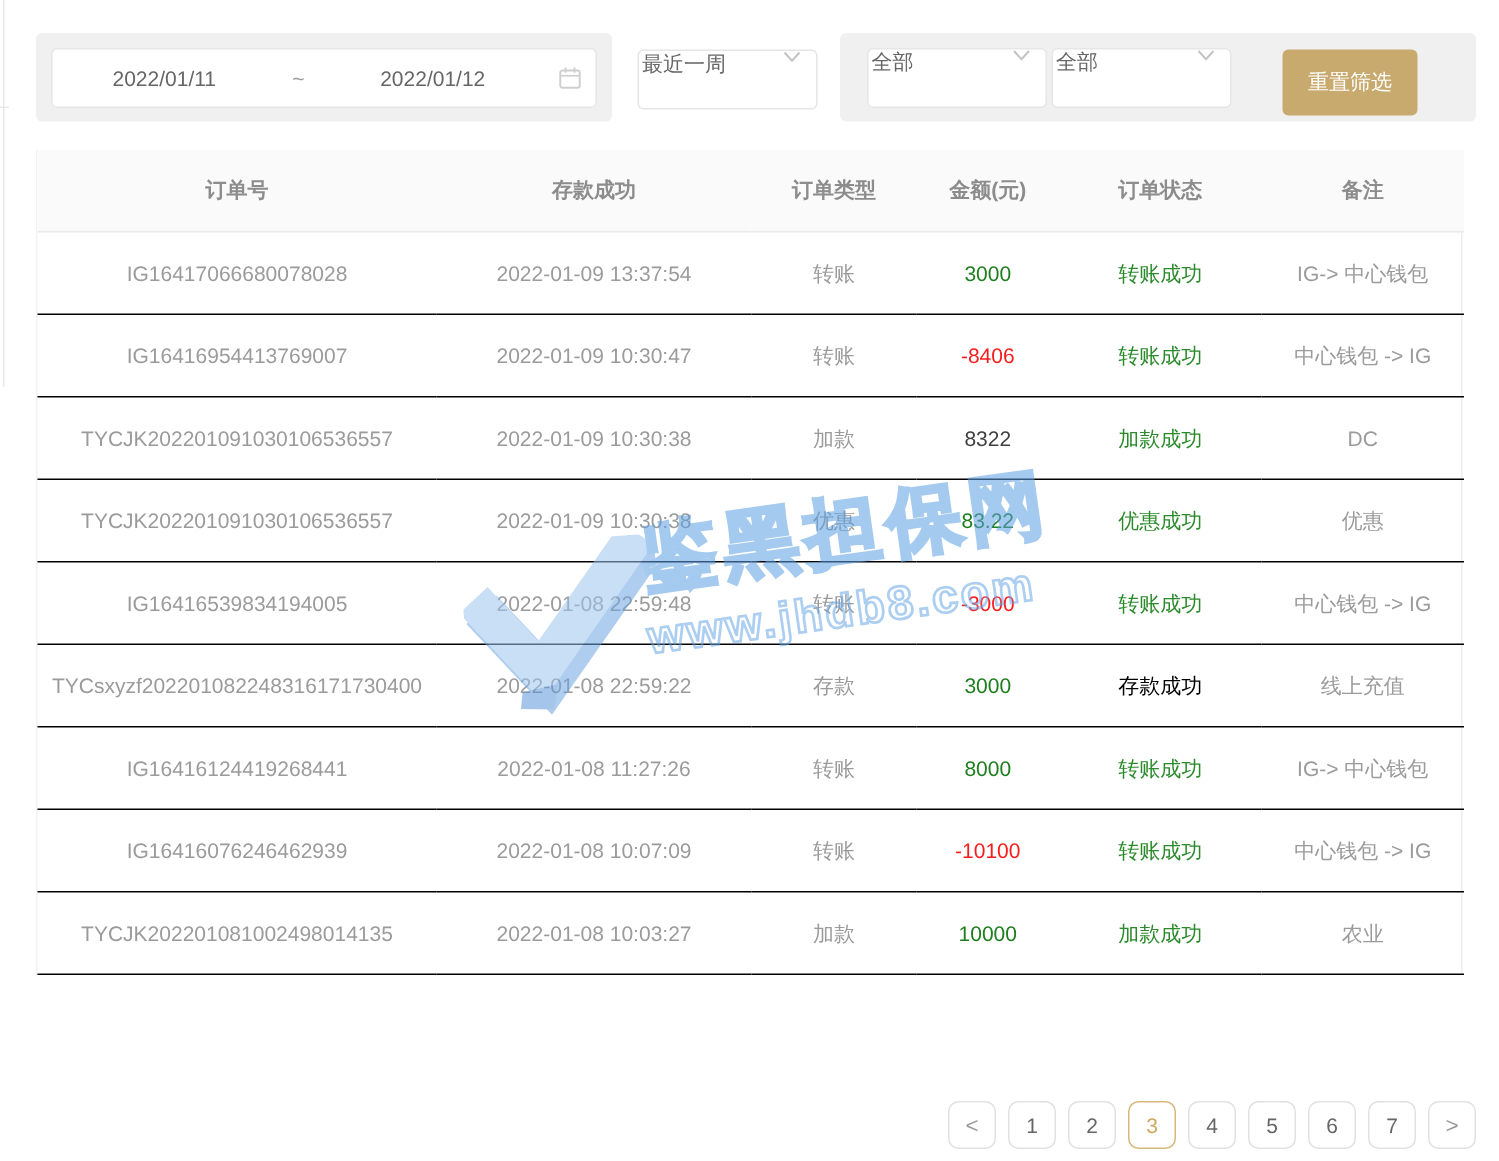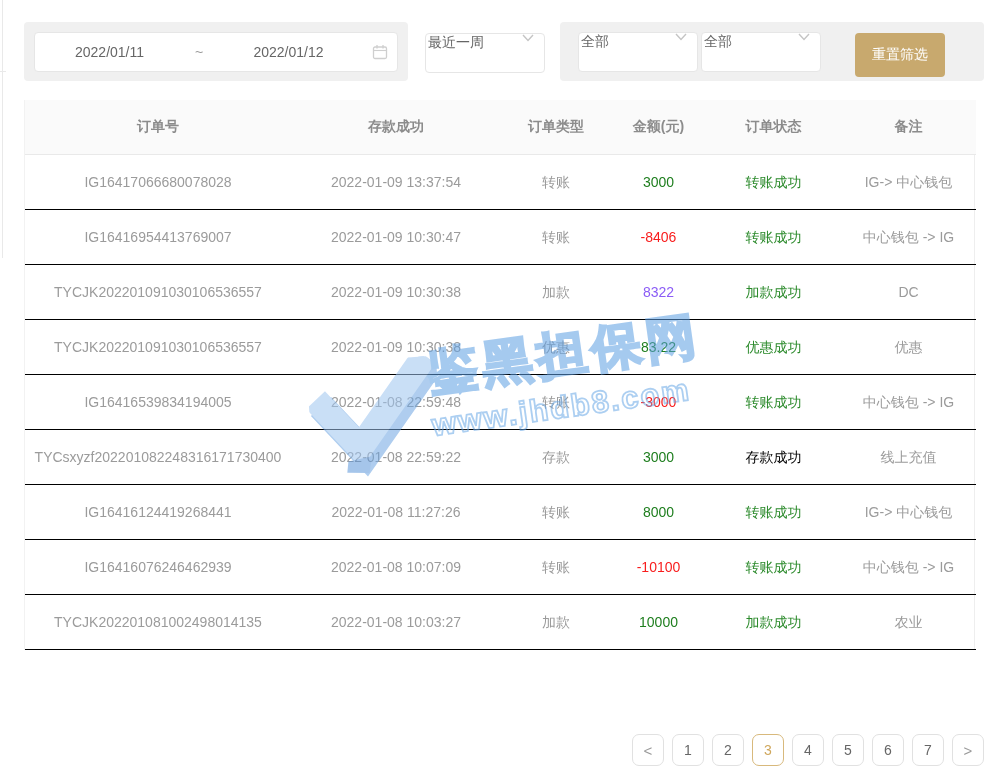--- a/index.html
+++ b/index.html
@@ -153,21 +153,21 @@
           <td>2022-01-09 10:30:47</td>
           <td>转账</td>
           <td style="color: rgb(248, 29, 29);">-8406</td>
           <td style="color: rgb(43, 138, 43);">转账成功</td>
           <td>中心钱包 -&gt; IG</td>
         </tr>
         <tr>
           <td>TYCJK202201091030106536557</td>
           <td>2022-01-09 10:30:38</td>
           <td>加款</td>
-          <td style="color: #8b5cf6;">8322</td>
+          <td style="color: #404040;">8322</td>
           <td style="color: rgb(43, 138, 43);">加款成功</td>
           <td>DC</td>
         </tr>
         <tr>
           <td>TYCJK202201091030106536557</td>
           <td>2022-01-09 10:30:38</td>
           <td>优惠</td>
           <td style="color: rgb(30, 126, 30);">83.22</td>
           <td style="color: rgb(43, 138, 43);">优惠成功</td>
           <td>优惠</td>

